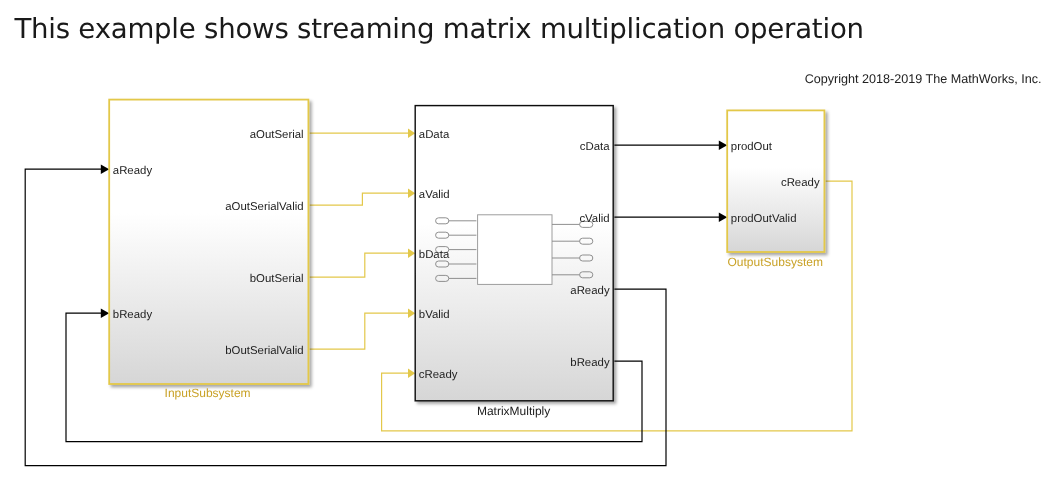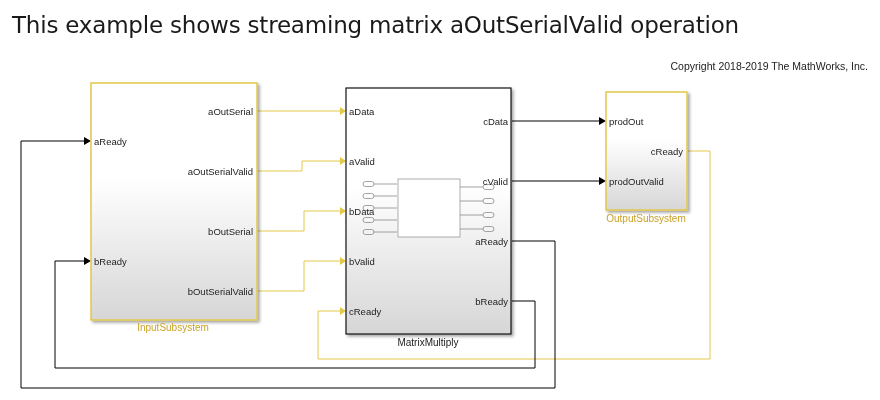--- a/index.html
+++ b/index.html
@@ -16,21 +16,21 @@
     }
     svg { position: absolute; left: 0; top: 0; }
     svg text { font-family: "Liberation Sans", sans-serif; font-size: 9.5px; fill: #222; }
     .blk-label { font-size: 10px; }
     .blk-label.yellow { fill: #c9a227; }
     .blk-label.black { fill: #222; }
   </style>
 </head>
 <body>
 
-<div class="title">This example shows streaming matrix aOutSerialValid operation</div>
+<div class="title">This example shows streaming matrix multiplication operation</div>
 <div class="copyright">Copyright 2018-2019 The MathWorks, Inc.</div>
 
 <svg width="880" height="400" viewBox="0 0 880 400">
   <defs>
     <linearGradient id="blkgrad" x1="0" y1="0" x2="0" y2="1">
       <stop offset="0" stop-color="#ffffff"></stop>
       <stop offset="0.4" stop-color="#ffffff"></stop>
       <stop offset="1" stop-color="#d6d6d6"></stop>
     </linearGradient>
     <filter id="shadow" x="-10%" y="-10%" width="130%" height="130%">

